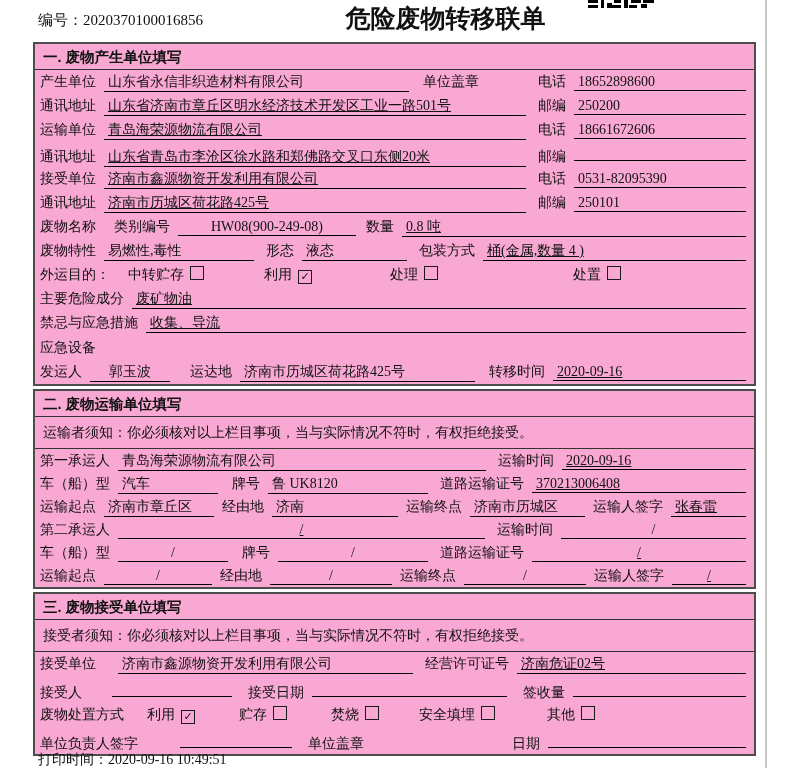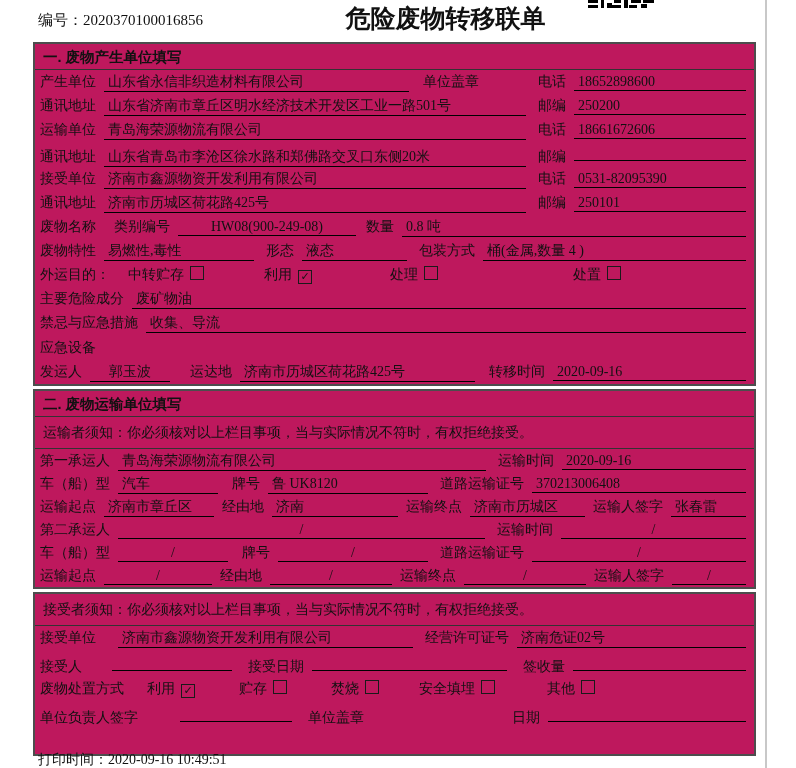--- a/index.html
+++ b/index.html
@@ -11,41 +11,41 @@
   .page-edge { position:absolute; left:765px; top:0; width:2px; height:768px; background:#c8c8c8; }
   .hdr-serial { position:absolute; left:38px; top:11px; font-size:15px; white-space:nowrap; }
   .hdr-title {
     position:absolute; left:0; top:2px; width:100%; box-sizing:border-box; padding-left:95px;
     text-align:center; font-family:"Liberation Sans", sans-serif; font-weight:bold; font-size:25px;
     white-space:nowrap;
   }
   .qr { position:absolute; left:588px; top:0; }
   .b {
     position:absolute; left:33px; width:723px; box-sizing:border-box;
-    border:2px solid #4d4d4d; background:#be185d;
+    border:2px solid #4d4d4d; background:#f9a8d4;
   }
   .b1 { top:42px;  height:344px; }
   .b2 { top:389px; height:200px; }
   .b3 { top:592px; height:164px; }
   .sh {
     height:26px; box-sizing:border-box; padding:4px 8px 0 8px;
     border-bottom:1.5px solid #333;
     font-family:"Liberation Sans", sans-serif; font-weight:bold; font-size:14.5px;
   }
   .notice { height:32px; box-sizing:border-box; padding:7px 8px 0 8px; border-bottom:1.5px solid #333; display:flex; white-space:nowrap; }
   .row { display:flex; align-items:baseline; box-sizing:border-box; padding:3px 8px 0 5px; white-space:nowrap; }
   .b1 .row { height:24.15px; }
   .b2 .row { height:23px; }
   .b3 .row { height:25.5px; }
   .lb { white-space:nowrap; margin-right:8px; flex:none; }
   .vl {
     border-bottom:1px solid #000; padding:0 4px; box-sizing:border-box;
     white-space:nowrap; overflow:hidden; flex:none; min-height:16px;
   }
-  .fill { flex:1 1 auto; }
+  .fill { flex:1 1 auto;text-decoration:underline; }
   .c { text-align:center; }
   .opt { white-space:nowrap; flex:none; }
   .cbx {
     display:inline-block; width:12px; height:12px; border:1.4px solid #1a1a1a;
     margin-left:6px; font-family:"DejaVu Sans", sans-serif; font-size:11px;
     line-height:12px; text-align:center; vertical-align:-1px; overflow:visible;
   }
   .footer { position:absolute; left:38px; top:751px; font-size:14px; white-space:nowrap; }
 </style>
 </head>
@@ -224,20 +224,21 @@
     <span class="lb" style="margin-left:8px">经由地</span>
     <span class="vl c" style="width:122px">/</span>
     <span class="lb" style="margin-left:8px">运输终点</span>
     <span class="vl c" style="width:122px">/</span>
     <span class="lb" style="margin-left:8px">运输人签字</span>
     <span class="vl fill c">/</span>
   </div>
 </div>
 
 <div class="b b3">
+  <div class="sh">三. 废物接受单位填写</div>
 
   <div class="notice">
     <span>接受者须知：</span>
     <span>你必须核对以上栏目事项，当与实际情况不符时，有权拒绝接受。</span>
   </div>
 
   <div class="row">
     <span class="lb" style="margin-right:22px">接受单位</span>
     <span class="vl" style="width:295px">济南市鑫源物资开发利用有限公司</span>
     <span class="lb" style="margin-left:12px">经营许可证号</span>

